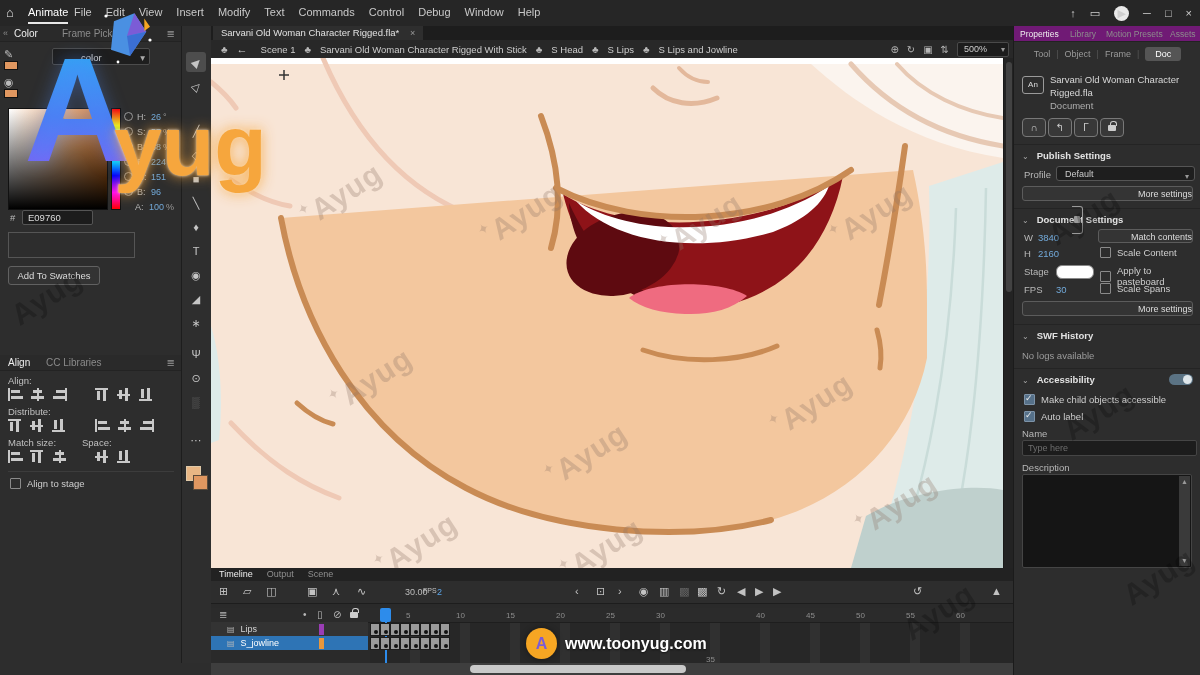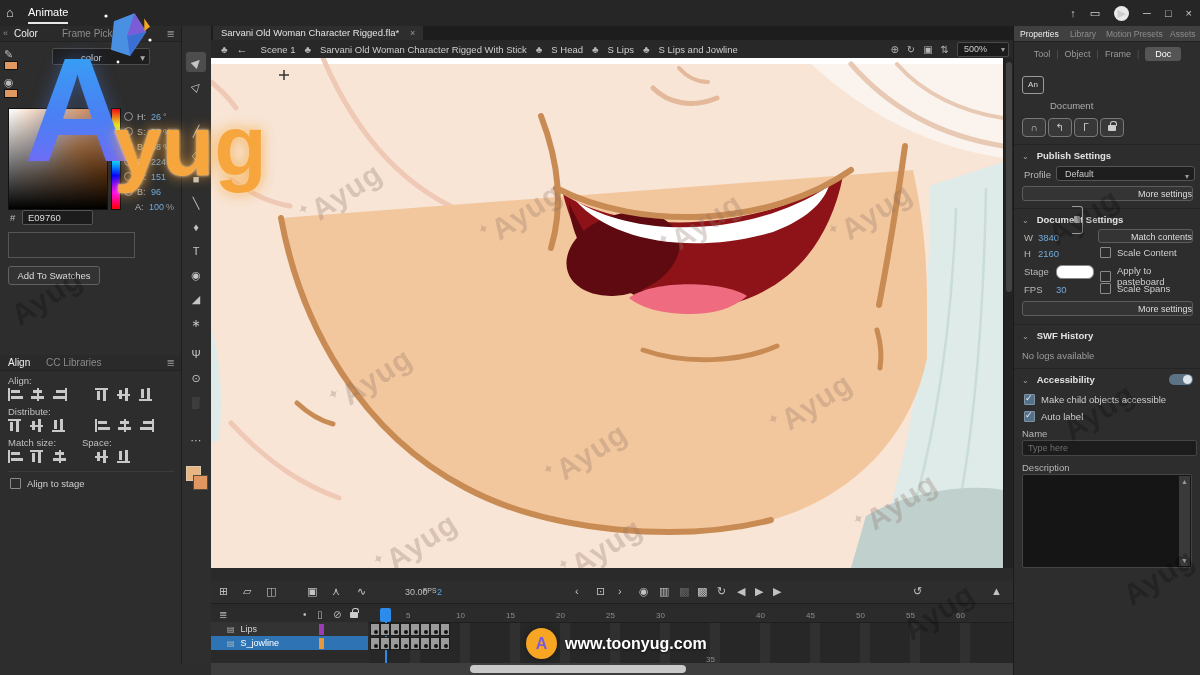--- a/index.html
+++ b/index.html
@@ -118,21 +118,21 @@
   .kfcell{position:absolute;width:10px;height:13px;background:#9a9a9a;border:0.5px solid #1c1c1c;box-sizing:border-box;}
   .kfcell:after{content:"";position:absolute;left:3px;top:6px;width:4px;height:4px;border-radius:50%;background:#111;}
   #tl-empty{position:absolute;left:0;top:82px;width:157px;height:13px;background:#2a2a2a;}
   
   #hscroll{position:absolute;left:211px;top:663px;width:802px;height:12px;background:#3e3e3e;}
   #hscroll .thumb{position:absolute;left:259px;top:2px;width:216px;height:8px;background:#c9c9c9;border-radius:4px;}
   #bl-corner{position:absolute;left:0;top:663px;width:211px;height:12px;background:#2d2d2d;}
   #br-corner{position:absolute;left:1013px;top:663px;width:187px;height:12px;background:#2d2d2d;}
   
   #rightpanel{position:absolute;left:1013px;top:26px;width:187px;height:649px;background:#2d2d2d;border-left:1px solid #1b1b1b;font-size:9.5px;}
-  #rp-tabs{position:absolute;left:0;top:0;width:187px;height:15px;background:#404040;border-bottom:1px solid #222;font-size:8.5px;}
+  #rp-tabs{position:absolute;left:0;top:0;width:187px;height:15px;background:#701a75;border-bottom:1px solid #222;font-size:8.5px;}
   #rp-tabs span{position:absolute;top:3px;color:#8d8d8d;}
   #rp-tabs .on{color:#f0f0f0;}
   #rp-subtabs{position:absolute;left:0;top:17px;width:187px;height:22px;font-size:9px;color:#9a9a9a;display:flex;align-items:center;justify-content:center;gap:6px;}
   #rp-subtabs .sep{color:#555;}
   #rp-subtabs .pill{background:#555;color:#fff;padding:2px 10px;border-radius:3px;}
   .rp-div{position:absolute;left:0;width:187px;border-top:1px solid #242424;}
   .sec-title{position:absolute;left:8px;font-size:9.5px;font-weight:bold;color:#e2e2e2;}
   .sec-title .ch{font-weight:normal;color:#aaa;margin-right:8px;font-size:8px;}
   .rp-label{position:absolute;color:#b8b8b8;}
   .rp-val{position:absolute;color:#72a9d9;}
@@ -158,20 +158,33 @@
   #site-wm{position:absolute;left:526px;top:628px;display:flex;align-items:center;gap:8px;z-index:40;}
   #site-logo{width:31px;height:31px;border-radius:50%;background:#f6a623;color:#7b5cd6;font-weight:900;font-size:16px;display:flex;align-items:center;justify-content:center;box-shadow:0 0 6px rgba(0,0,0,0.4);}
   #site-text{font-size:16px;font-weight:bold;color:#fff;text-shadow:0 1px 2px rgba(0,0,0,0.6);}
 </style>
 </head>
 <body>
 
 <div id="menubar">
   <span class="home">⌂</span>
   <span class="apptab">Animate</span>
+  <div id="menu-items">
+      <span class="menu-item">File</span>
+      <span class="menu-item">Edit</span>
+      <span class="menu-item">View</span>
+      <span class="menu-item">Insert</span>
+      <span class="menu-item">Modify</span>
+      <span class="menu-item">Text</span>
+      <span class="menu-item">Commands</span>
+      <span class="menu-item">Control</span>
+      <span class="menu-item">Debug</span>
+      <span class="menu-item">Window</span>
+      <span class="menu-item">Help</span>
+    </div>
   <div id="win-icons">
     <span>↑</span>
     <span>▭</span>
     <span id="test-movie">▶</span>
     <span>─</span>
     <span>□</span>
     <span>×</span>
   </div>
 </div>
 
@@ -419,20 +432,21 @@
     </g>
     <circle cx="8" cy="10" r="1.6" fill="#fff"></circle>
     <circle cx="52" cy="34" r="1.6" fill="#fff"></circle>
     <circle cx="20" cy="56" r="1.4" fill="#fff"></circle>
   </svg>
   <div id="brand-a">A</div>
   <div id="brand-rest">yug</div>
 </div>
 
 <div id="timeline">
+  <div id="tl-tabs" style="padding-left:8px"><span class="on">Timeline</span><span>Output</span><span>Scene</span></div>
   <div id="tl-bar">
     <span style="left:8px">⊞</span>
     <span style="left:32px">▱</span>
     <span style="left:55px">◫</span>
     <span style="left:96px">▣</span>
     <span style="left:121px">⋏</span>
     <span style="left:146px">∿</span>
     <span class="sm" style="left:194px" id="tl-fps">30.00</span>
     <span class="sm" style="left:212px;font-size:7px">FPS</span>
     <span class="sm" style="left:226px" id="tl-frame">2</span>
@@ -537,20 +551,21 @@
       <span>Tool</span>
       <span class="sep">|</span>
       <span>Object</span>
       <span class="sep">|</span>
       <span>Frame</span>
       <span class="sep">|</span>
       <span class="pill">Doc</span>
     </div>
 
   <div id="an-icon">An</div>
+  <div id="doc-name">Sarvani Old Woman Character Rigged.fla</div>
   <div id="doc-kind">Document</div>
 
   <div class="tgl-btn" style="left:8px;top:92px">∩</div>
   <div class="tgl-btn" style="left:34px;top:92px">↰</div>
   <div class="tgl-btn" style="left:60px;top:92px">Γ</div>
   <div class="tgl-btn" style="left:86px;top:92px"><span class="lockicon" style="margin-top:6px"></span></div>
 
   <div class="rp-div" style="top:118px"></div>
   <div class="sec-title" style="top:124px"><span class="ch">⌄</span><span>Publish Settings</span></div>
   <div class="rp-label" style="left:10px;top:143px">Profile</div>

